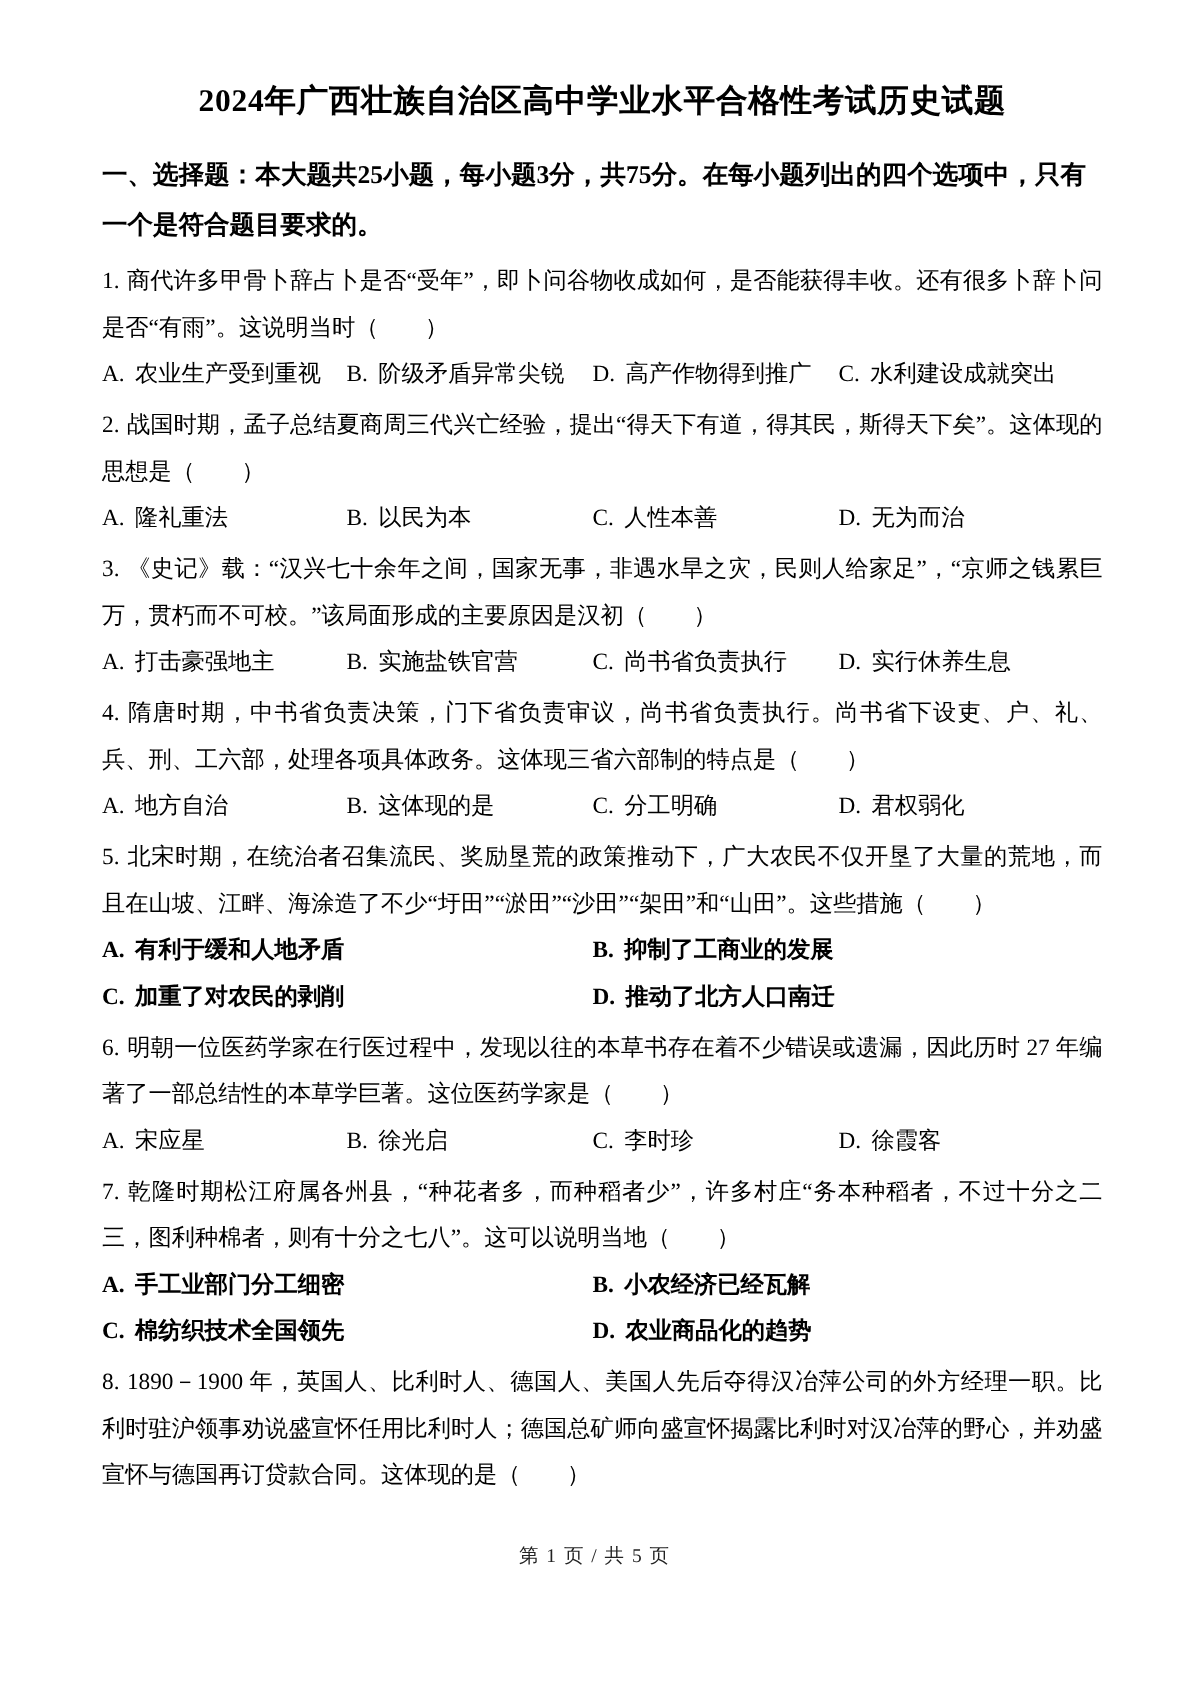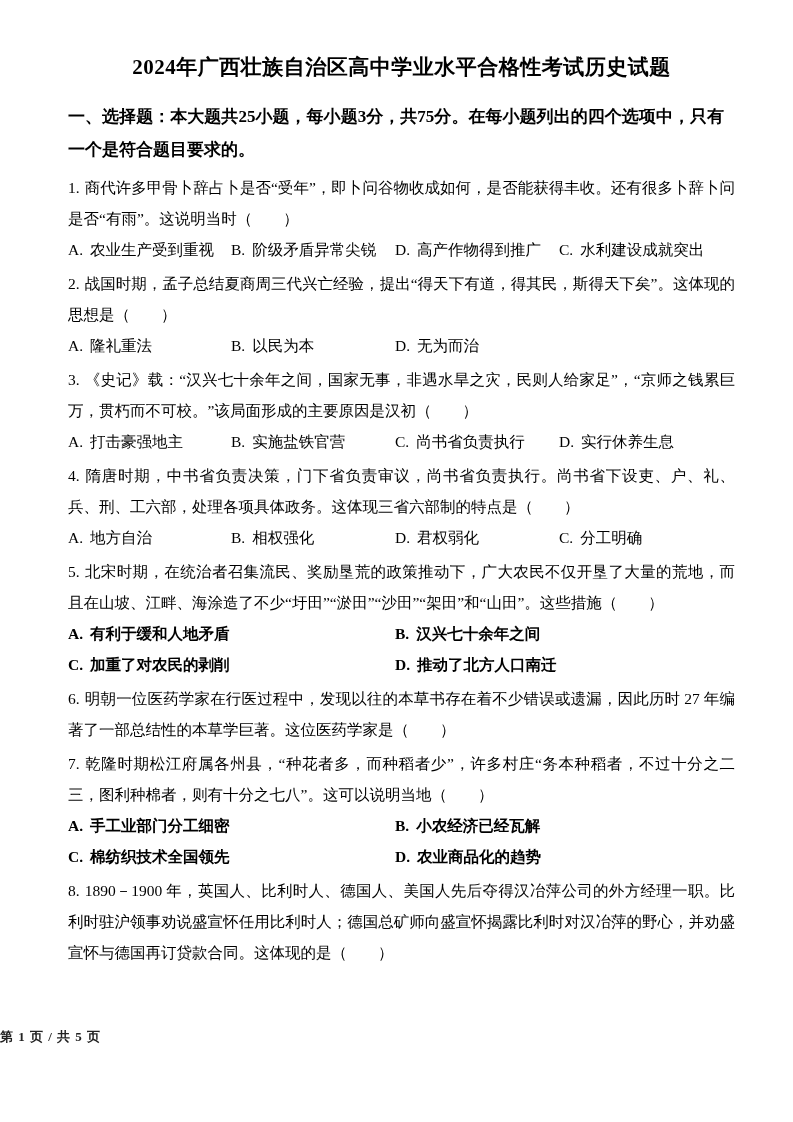--- a/index.html
+++ b/index.html
@@ -67,25 +67,24 @@
     overflow: hidden;
   }
   .olabel {
     margin-right: 7px;
   }
   .page-footer {
     position: absolute;
     left: 0;
     right: 0;
     top: 1028px;
-    text-align: left;
+    text-align: center;
     font-size: 13px;
     color: #222222;
     letter-spacing: 1px;
-    font-weight: bold;
   }
 </style>
 </head>
 <body>
 
 <div class="page">
   <h1 class="page-title">2024年广西壮族自治区高中学业水平合格性考试历史试题</h1>
   <p class="section-header">一、选择题：本大题共25小题，每小题3分，共75分。在每小题列出的四个选项中，只有一个是符合题目要求的。</p>
 
   <div id="question-list">
@@ -97,56 +96,63 @@
           <span class="option"><span class="olabel">D.</span><span>高产作物得到推广</span></span>
           <span class="option"><span class="olabel">C.</span><span>水利建设成就突出</span></span>
         </div>
   </section>
 
   <section class="question">
     <p class="stem"><span class="qnum">2.</span><span class="qtext">战国时期，孟子总结夏商周三代兴亡经验，提出“得天下有道，得其民，斯得天下矣”。这体现的思想是（　　）</span></p>
     <div class="options row4">
           <span class="option"><span class="olabel">A.</span><span>隆礼重法</span></span>
           <span class="option"><span class="olabel">B.</span><span>以民为本</span></span>
+          <span class="option"><span class="olabel">C.</span><span>人性本善</span></span>
           <span class="option"><span class="olabel">D.</span><span>无为而治</span></span>
         </div>
   </section>
 
   <section class="question">
     <p class="stem"><span class="qnum">3.</span><span class="qtext">《史记》载：“汉兴七十余年之间，国家无事，非遇水旱之灾，民则人给家足”，“京师之钱累巨万，贯朽而不可校。”该局面形成的主要原因是汉初（　　）</span></p>
     <div class="options row4">
           <span class="option"><span class="olabel">A.</span><span>打击豪强地主</span></span>
           <span class="option"><span class="olabel">B.</span><span>实施盐铁官营</span></span>
           <span class="option"><span class="olabel">C.</span><span>尚书省负责执行</span></span>
           <span class="option"><span class="olabel">D.</span><span>实行休养生息</span></span>
         </div>
   </section>
 
   <section class="question">
     <p class="stem"><span class="qnum">4.</span><span class="qtext">隋唐时期，中书省负责决策，门下省负责审议，尚书省负责执行。尚书省下设吏、户、礼、兵、刑、工六部，处理各项具体政务。这体现三省六部制的特点是（　　）</span></p>
     <div class="options row4">
           <span class="option"><span class="olabel">A.</span><span>地方自治</span></span>
-          <span class="option"><span class="olabel">B.</span><span>相权强化</span></span>
+          <span class="option"><span class="olabel">B.</span><span>这体现的是</span></span>
+          <span class="option"><span class="olabel">C.</span><span>分工明确</span></span>
           <span class="option"><span class="olabel">D.</span><span>君权弱化</span></span>
-          <span class="option"><span class="olabel">C.</span><span>分工明确</span></span>
         </div>
   </section>
 
   <section class="question">
     <p class="stem"><span class="qnum">5.</span><span class="qtext">北宋时期，在统治者召集流民、奖励垦荒的政策推动下，广大农民不仅开垦了大量的荒地，而且在山坡、江畔、海涂造了不少“圩田”“淤田”“沙田”“架田”和“山田”。这些措施（　　）</span></p>
     <div class="options grid2">
           <span class="option"><span class="olabel">A.</span><span>有利于缓和人地矛盾</span></span>
-          <span class="option"><span class="olabel">B.</span><span>汉兴七十余年之间</span></span>
+          <span class="option"><span class="olabel">B.</span><span>抑制了工商业的发展</span></span>
           <span class="option"><span class="olabel">C.</span><span>加重了对农民的剥削</span></span>
           <span class="option"><span class="olabel">D.</span><span>推动了北方人口南迁</span></span>
         </div>
   </section>
 
   <section class="question">
     <p class="stem"><span class="qnum">6.</span><span class="qtext">明朝一位医药学家在行医过程中，发现以往的本草书存在着不少错误或遗漏，因此历时 27 年编著了一部总结性的本草学巨著。这位医药学家是（　　）</span></p>
+    <div class="options row4">
+          <span class="option"><span class="olabel">A.</span><span>宋应星</span></span>
+          <span class="option"><span class="olabel">B.</span><span>徐光启</span></span>
+          <span class="option"><span class="olabel">C.</span><span>李时珍</span></span>
+          <span class="option"><span class="olabel">D.</span><span>徐霞客</span></span>
+        </div>
   </section>
 
   <section class="question">
     <p class="stem"><span class="qnum">7.</span><span class="qtext">乾隆时期松江府属各州县，“种花者多，而种稻者少”，许多村庄“务本种稻者，不过十分之二三，图利种棉者，则有十分之七八”。这可以说明当地（　　）</span></p>
     <div class="options grid2">
           <span class="option"><span class="olabel">A.</span><span>手工业部门分工细密</span></span>
           <span class="option"><span class="olabel">B.</span><span>小农经济已经瓦解</span></span>
           <span class="option"><span class="olabel">C.</span><span>棉纺织技术全国领先</span></span>
           <span class="option"><span class="olabel">D.</span><span>农业商品化的趋势</span></span>
         </div>

